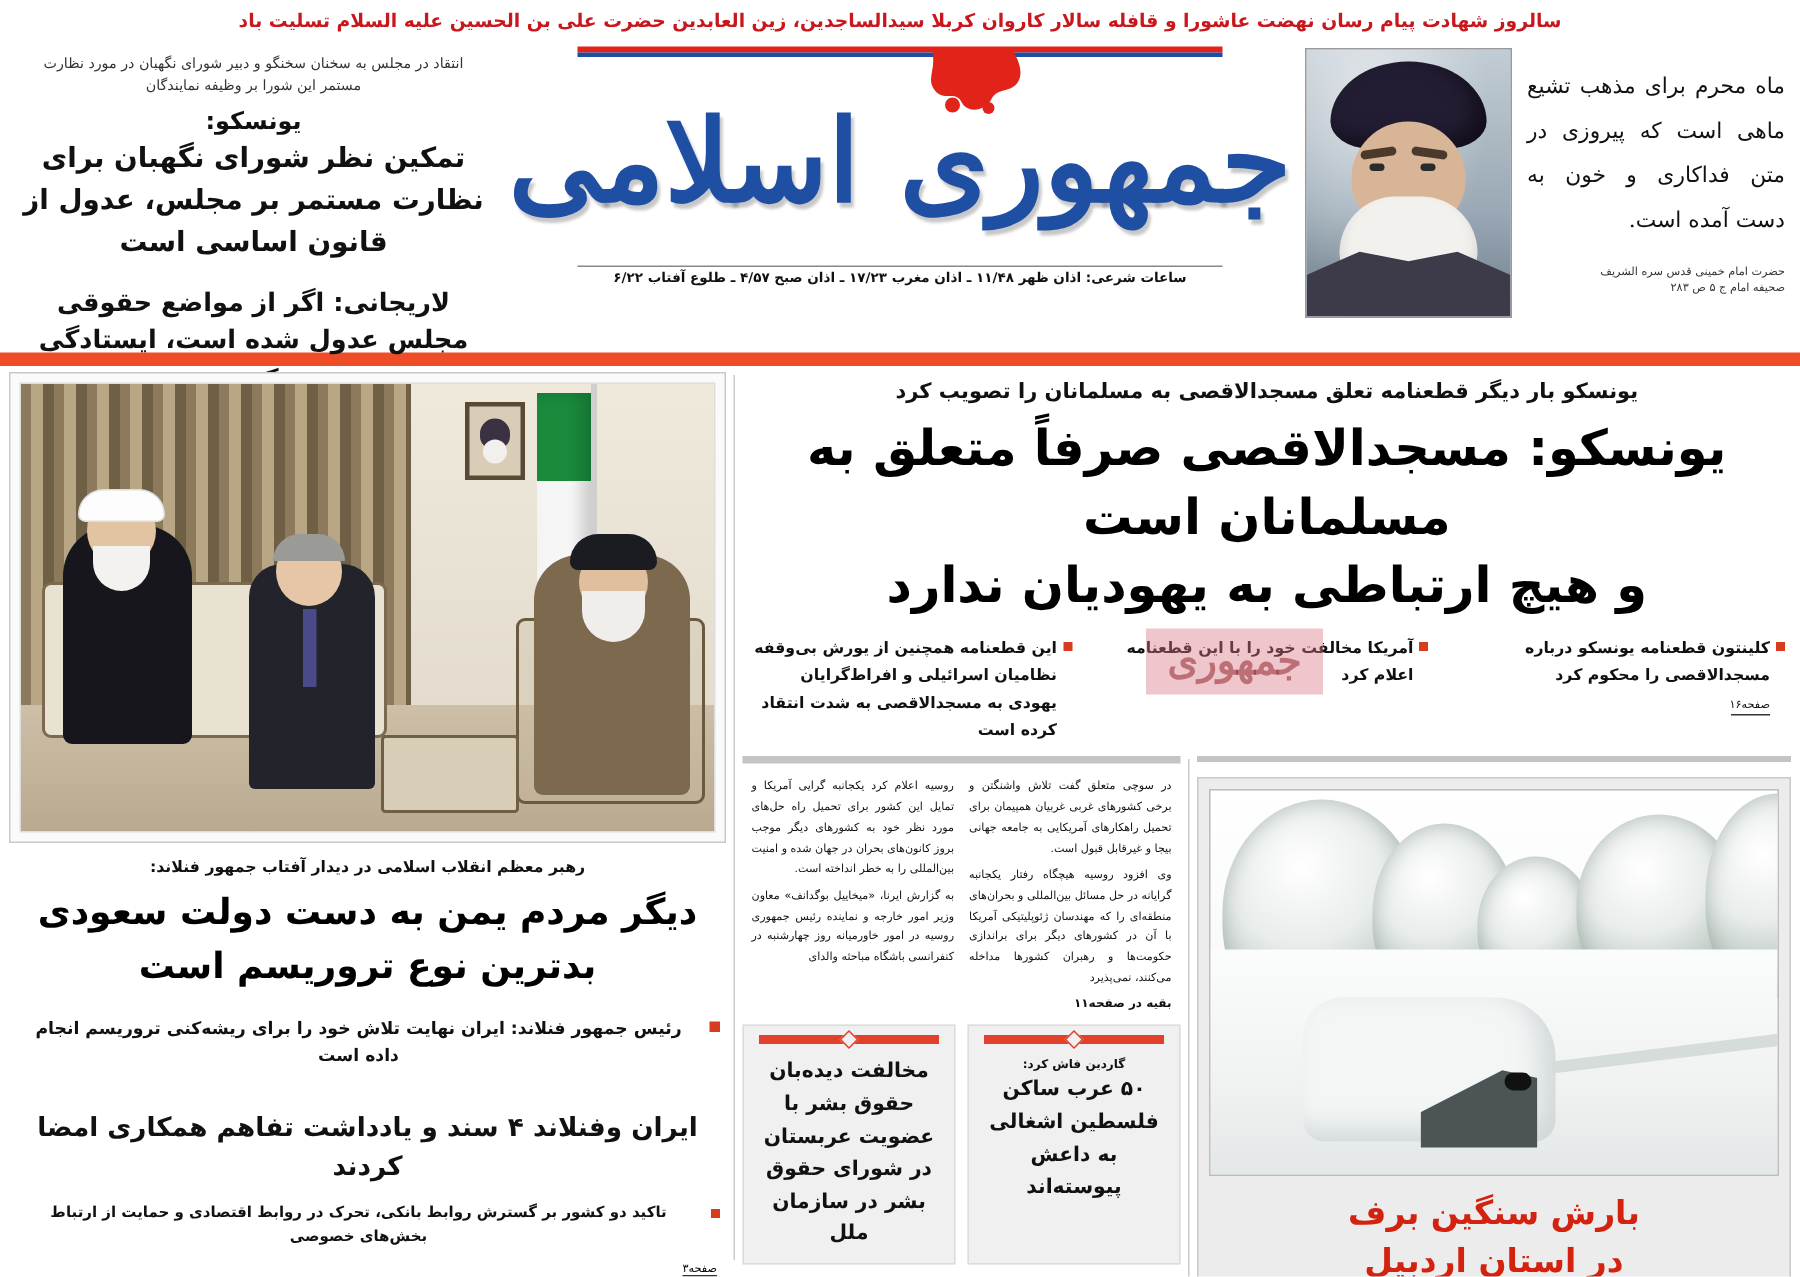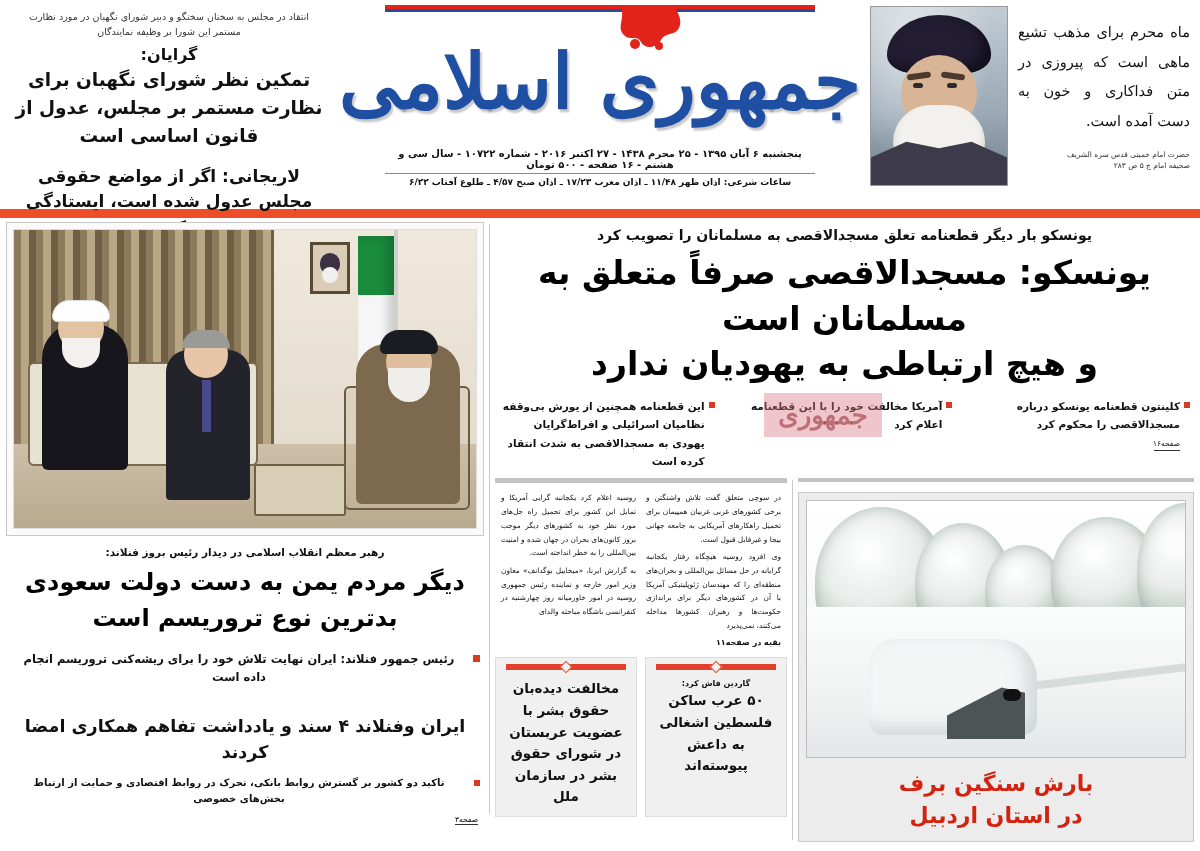--- a/index.html
+++ b/index.html
@@ -491,46 +491,48 @@
     content:""; position:absolute; right:4px; top:9px;
     width:6px; height:6px; background:#d93b1e;
   }
   .r-ref { font-size:7.5px; border-bottom:1px solid #333; display:inline-block; margin:6px 0 0 0; }
 </style>
 </head>
 <body>
 
 <div class="page">
 
+  <div class="occasion-bar">
+    <span class="occasion-text">سالروز شهادت پیام رسان نهضت عاشورا و قافله سالار کاروان کربلا سیدالساجدین، زین العابدین حضرت علی بن الحسین علیه السلام تسلیت باد</span>
+  </div>
 
   <div class="masthead">
 
     <div class="editorial">
       <div class="editorial-kicker">انتقاد در مجلس به سخنان سخنگو و دبیر شورای نگهبان در مورد نظارت مستمر این شورا بر وظیفه نمایندگان</div>
-      <div class="editorial-source">گرایان:</div>
+      <div class="editorial-source">یونسکو:</div>
       <div class="editorial-head">تمکین نظر شورای نگهبان برای نظارت مستمر بر مجلس، عدول از قانون اساسی است</div>
       <div class="editorial-head2">لاریجانی: اگر از مواضع حقوقی مجلس عدول شده است، ایستادگی کنید</div>
       <span class="pageref">صفحه۱۲</span>
     </div>
 
     <div class="logo-col">
       <div class="logo-topbars">
         <div class="bar-red"></div>
         <div class="bar-blue"></div>
         <svg class="blood" viewBox="0 0 70 46">
           <path d="M6 2 C10 16 2 22 8 30 C14 38 22 30 26 38 C30 46 42 44 46 36 C50 28 60 32 64 24 C68 16 62 8 60 2 Z" fill="#e2231a"></path>
           <circle cx="20" cy="40" r="5" fill="#e2231a"></circle>
           <circle cx="44" cy="42" r="4" fill="#e2231a"></circle>
         </svg>
       </div>
       <div class="logo-wrap">
         <div class="logo-text">جمهوری اسلامی</div>
       </div>
       <div class="dateline">
-        <div>پنجشنبه ۶ آبان ۱۳۹۵ - ۲۵ محرم ۱۴۳۸ - ۲۷ اکتبر ۲۰۱۶ - شماره ۱۰۷۲۲ - سال سی و هشتم - ۱۶ صفحه - ۵۰۰ تومان</div>
         <div class="rule"></div>
         <div class="prayer-times">ساعات شرعی: اذان ظهر ۱۱/۴۸ ـ اذان مغرب ۱۷/۲۳ ـ اذان صبح ۴/۵۷ ـ طلوع آفتاب ۶/۲۲</div>
       </div>
     </div>
 
     <div class="imam-block">
       <div class="imam-photo">
         <div class="bg-blur"></div>
         <div class="turban"></div>
         <div class="face"></div>
@@ -578,21 +580,21 @@
             <div class="p2-head"></div>
             <div class="p2-hair"></div>
             <div class="p2-tie"></div>
           <div class="p3"></div>
             <div class="p3-head"></div>
             <div class="p3-turb"></div>
             <div class="p3-beard"></div>
         </div>
       </div>
 
-      <div class="r-kicker">رهبر معظم انقلاب اسلامی در دیدار رئیس بروز فنلاند:</div>
+      <div class="r-kicker">رهبر معظم انقلاب اسلامی در دیدار آفتاب جمهور فنلاند:</div>
       <div class="r-title">دیگر مردم یمن به دست دولت سعودی بدترین نوع تروریسم است</div>
       <div class="r-bullet">رئیس جمهور فنلاند: ایران نهایت تلاش خود را برای ریشه‌کنی تروریسم انجام داده است</div>
       <div class="r-hr"></div>
       <div class="r-title2">ایران وفنلاند ۴ سند و یادداشت تفاهم همکاری امضا کردند</div>
       <div class="r-bullet2">تاکید دو کشور بر گسترش روابط بانکی، تحرک در روابط اقتصادی و حمایت از ارتباط بخش‌های خصوصی</div>
       <div style="text-align:right;padding-right:6px;">
         <span class="r-ref">صفحه۳</span>
       </div>
 
     </div>

